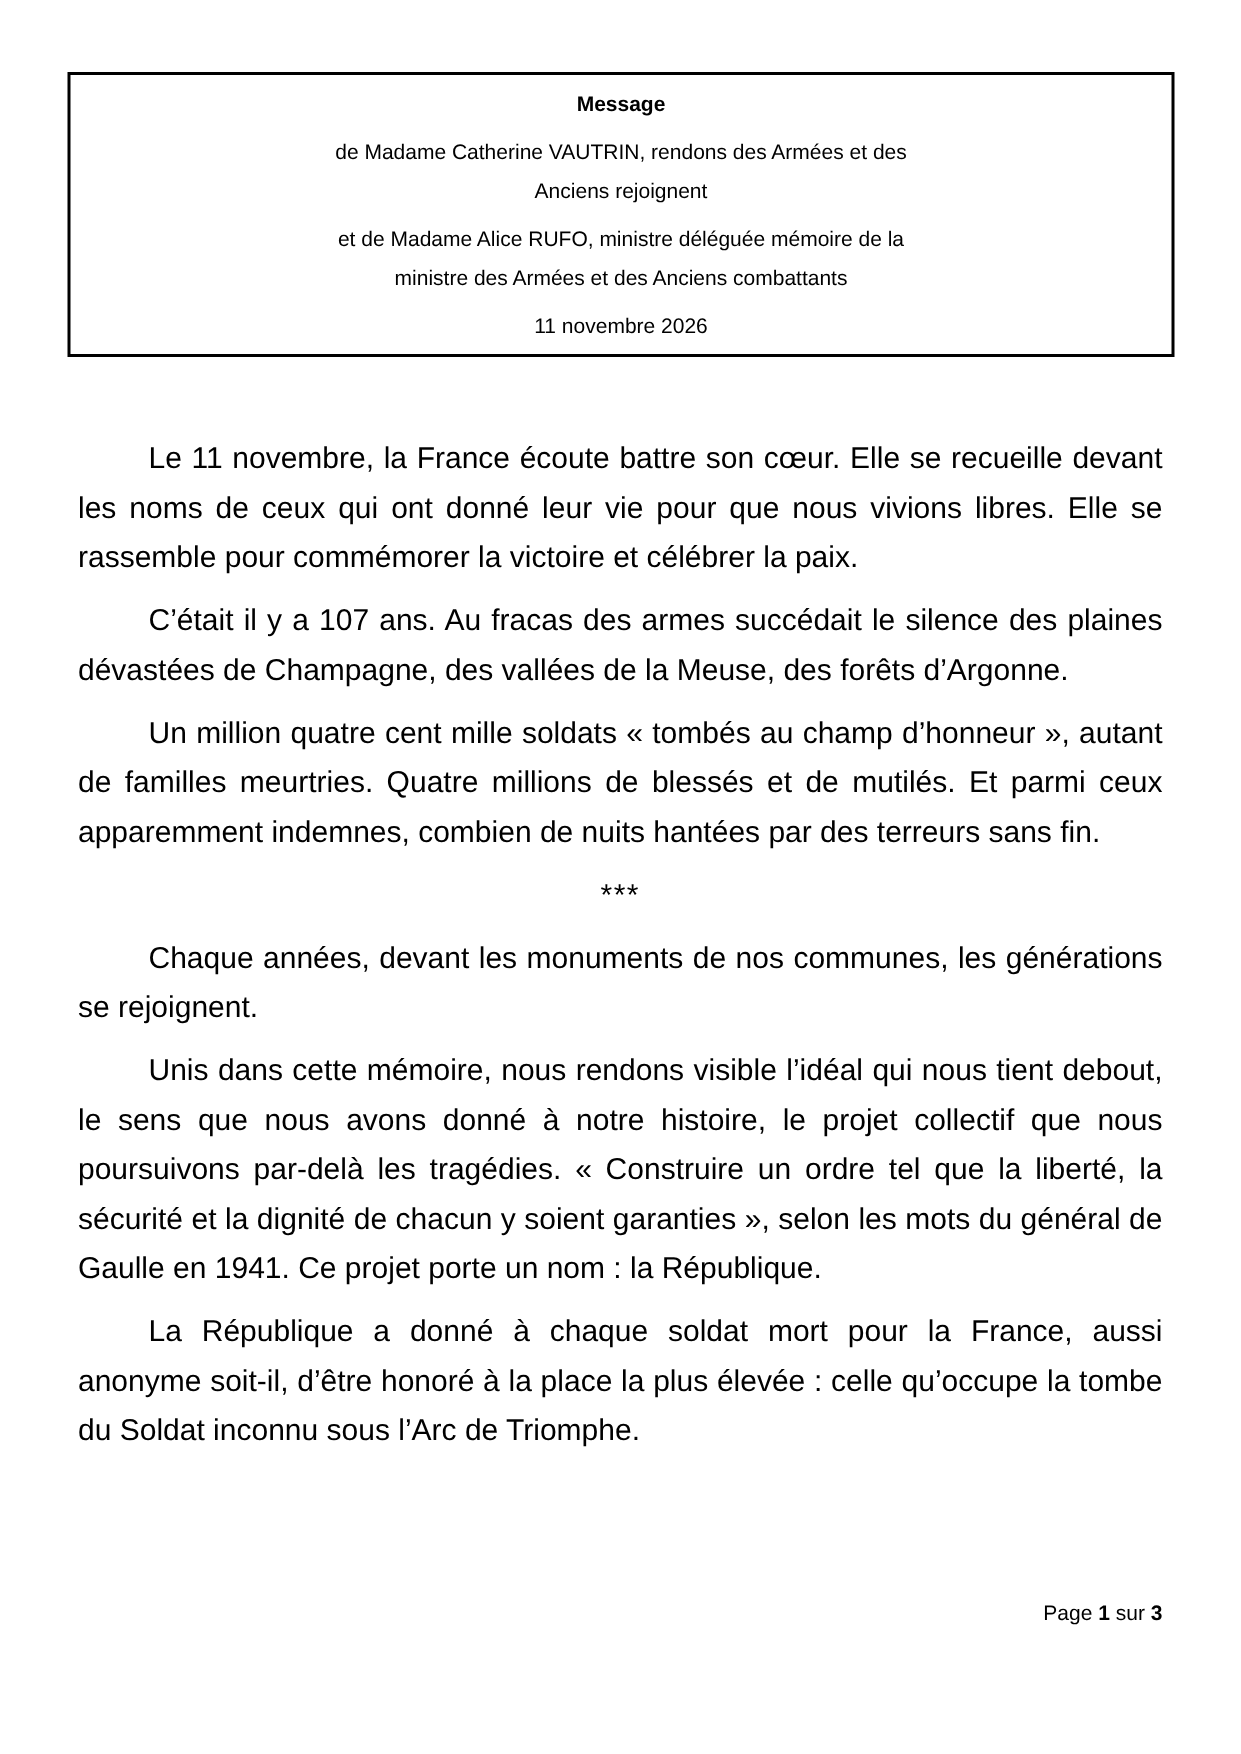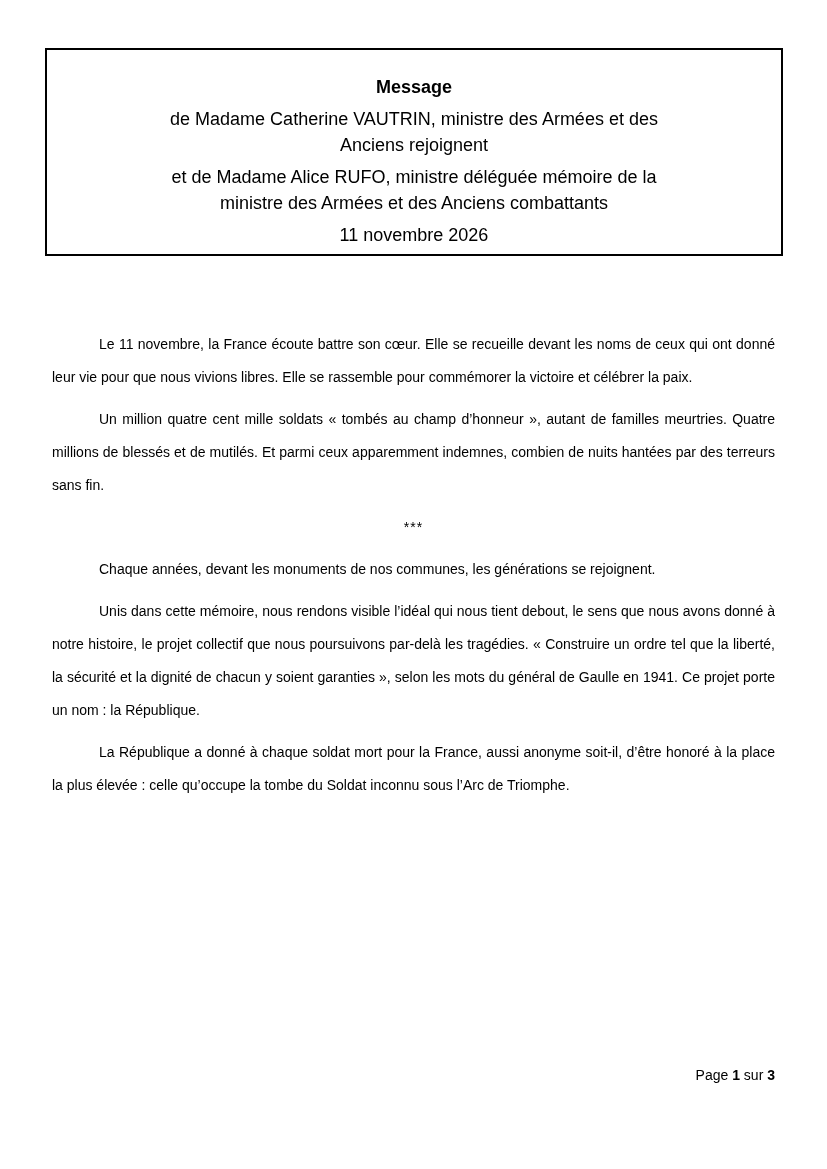--- a/index.html
+++ b/index.html
@@ -14,37 +14,37 @@
     box-sizing: border-box;
     background: #ffffff;
     color: #000000;
     font-family: "Liberation Sans", "DejaVu Sans", sans-serif;
     padding: 48px 52px 0 52px;
     overflow: hidden;
   }
   .header-box {
     border: 2px solid #000000;
     margin: 0 -8px 0 -7px;
-    padding: 24px 28px 6px;
+    padding: 6px 28px 6px;
     text-align: center;
-    font-size: 18px;
+    font-size: 14px;
   }
   .header-box .box-para {
     margin: 0;
     line-height: 26px;
   }
   .header-box .box-para + .box-para {
     margin-top: 6px;
   }
   .box-title {
     font-weight: bold;
   }
   .body-text {
-    margin-top: 72px;
-    font-size: 14px;
+    margin-top: 52px;
+    font-size: 20px;
   }
   .body-text p {
     margin: 0 0 9px 0;
     line-height: 33px;
     text-align: justify;
     text-indent: 47px;
   }
   .body-text p.separator {
     text-align: center;
     text-indent: 0;
@@ -63,32 +63,33 @@
   }
 </style>
 </head>
 <body>
 
 <div class="page">
 
   <div class="header-box">
     <p class="box-para box-title">Message</p>
     <p class="box-para">
-      <span class="line">de Madame Catherine VAUTRIN, ministre des Armées et des</span><br>
+      <span class="line">de Madame Catherine VAUTRIN, rendons des Armées et des</span><br>
       <span class="line">Anciens rejoignent</span>
     </p>
     <p class="box-para">
       <span class="line">et de Madame Alice RUFO, ministre déléguée mémoire de la</span><br>
       <span class="line">ministre des Armées et des Anciens combattants</span>
     </p>
     <p class="box-para">11 novembre 2026</p>
   </div>
 
   <div class="body-text">
     <p>Le 11 novembre, la France écoute battre son cœur. Elle se recueille devant les noms de ceux qui ont donné leur vie pour que nous vivions libres. Elle se rassemble pour commémorer la victoire et célébrer la paix.</p>
+    <p>C’était il y a 107 ans. Au fracas des armes succédait le silence des plaines dévastées de Champagne, des vallées de la Meuse, des forêts d’Argonne.</p>
     <p>Un million quatre cent mille soldats «&nbsp;tombés au champ d’honneur&nbsp;», autant de familles meurtries. Quatre millions de blessés et de mutilés. Et parmi ceux apparemment indemnes, combien de nuits hantées par des terreurs sans fin.</p>
     <p class="separator">***</p>
     <p>Chaque années, devant les monuments de nos communes, les générations se rejoignent.</p>
     <p>Unis dans cette mémoire, nous rendons visible l’idéal qui nous tient debout, le sens que nous avons donné à notre histoire, le projet collectif que nous poursuivons par-delà les tragédies. «&nbsp;Construire un ordre tel que la liberté, la sécurité et la dignité de chacun y soient garanties&nbsp;», selon les mots du général de Gaulle en 1941. Ce projet porte un nom&nbsp;: la République.</p>
     <p>La République a donné à chaque soldat mort pour la France, aussi anonyme soit-il, d’être honoré à la place la plus élevée&nbsp;: celle qu’occupe la tombe du Soldat inconnu sous l’Arc de Triomphe.</p>
   </div>
 
   <div class="page-footer">
     <span>Page</span>
     <span class="num">1</span>

